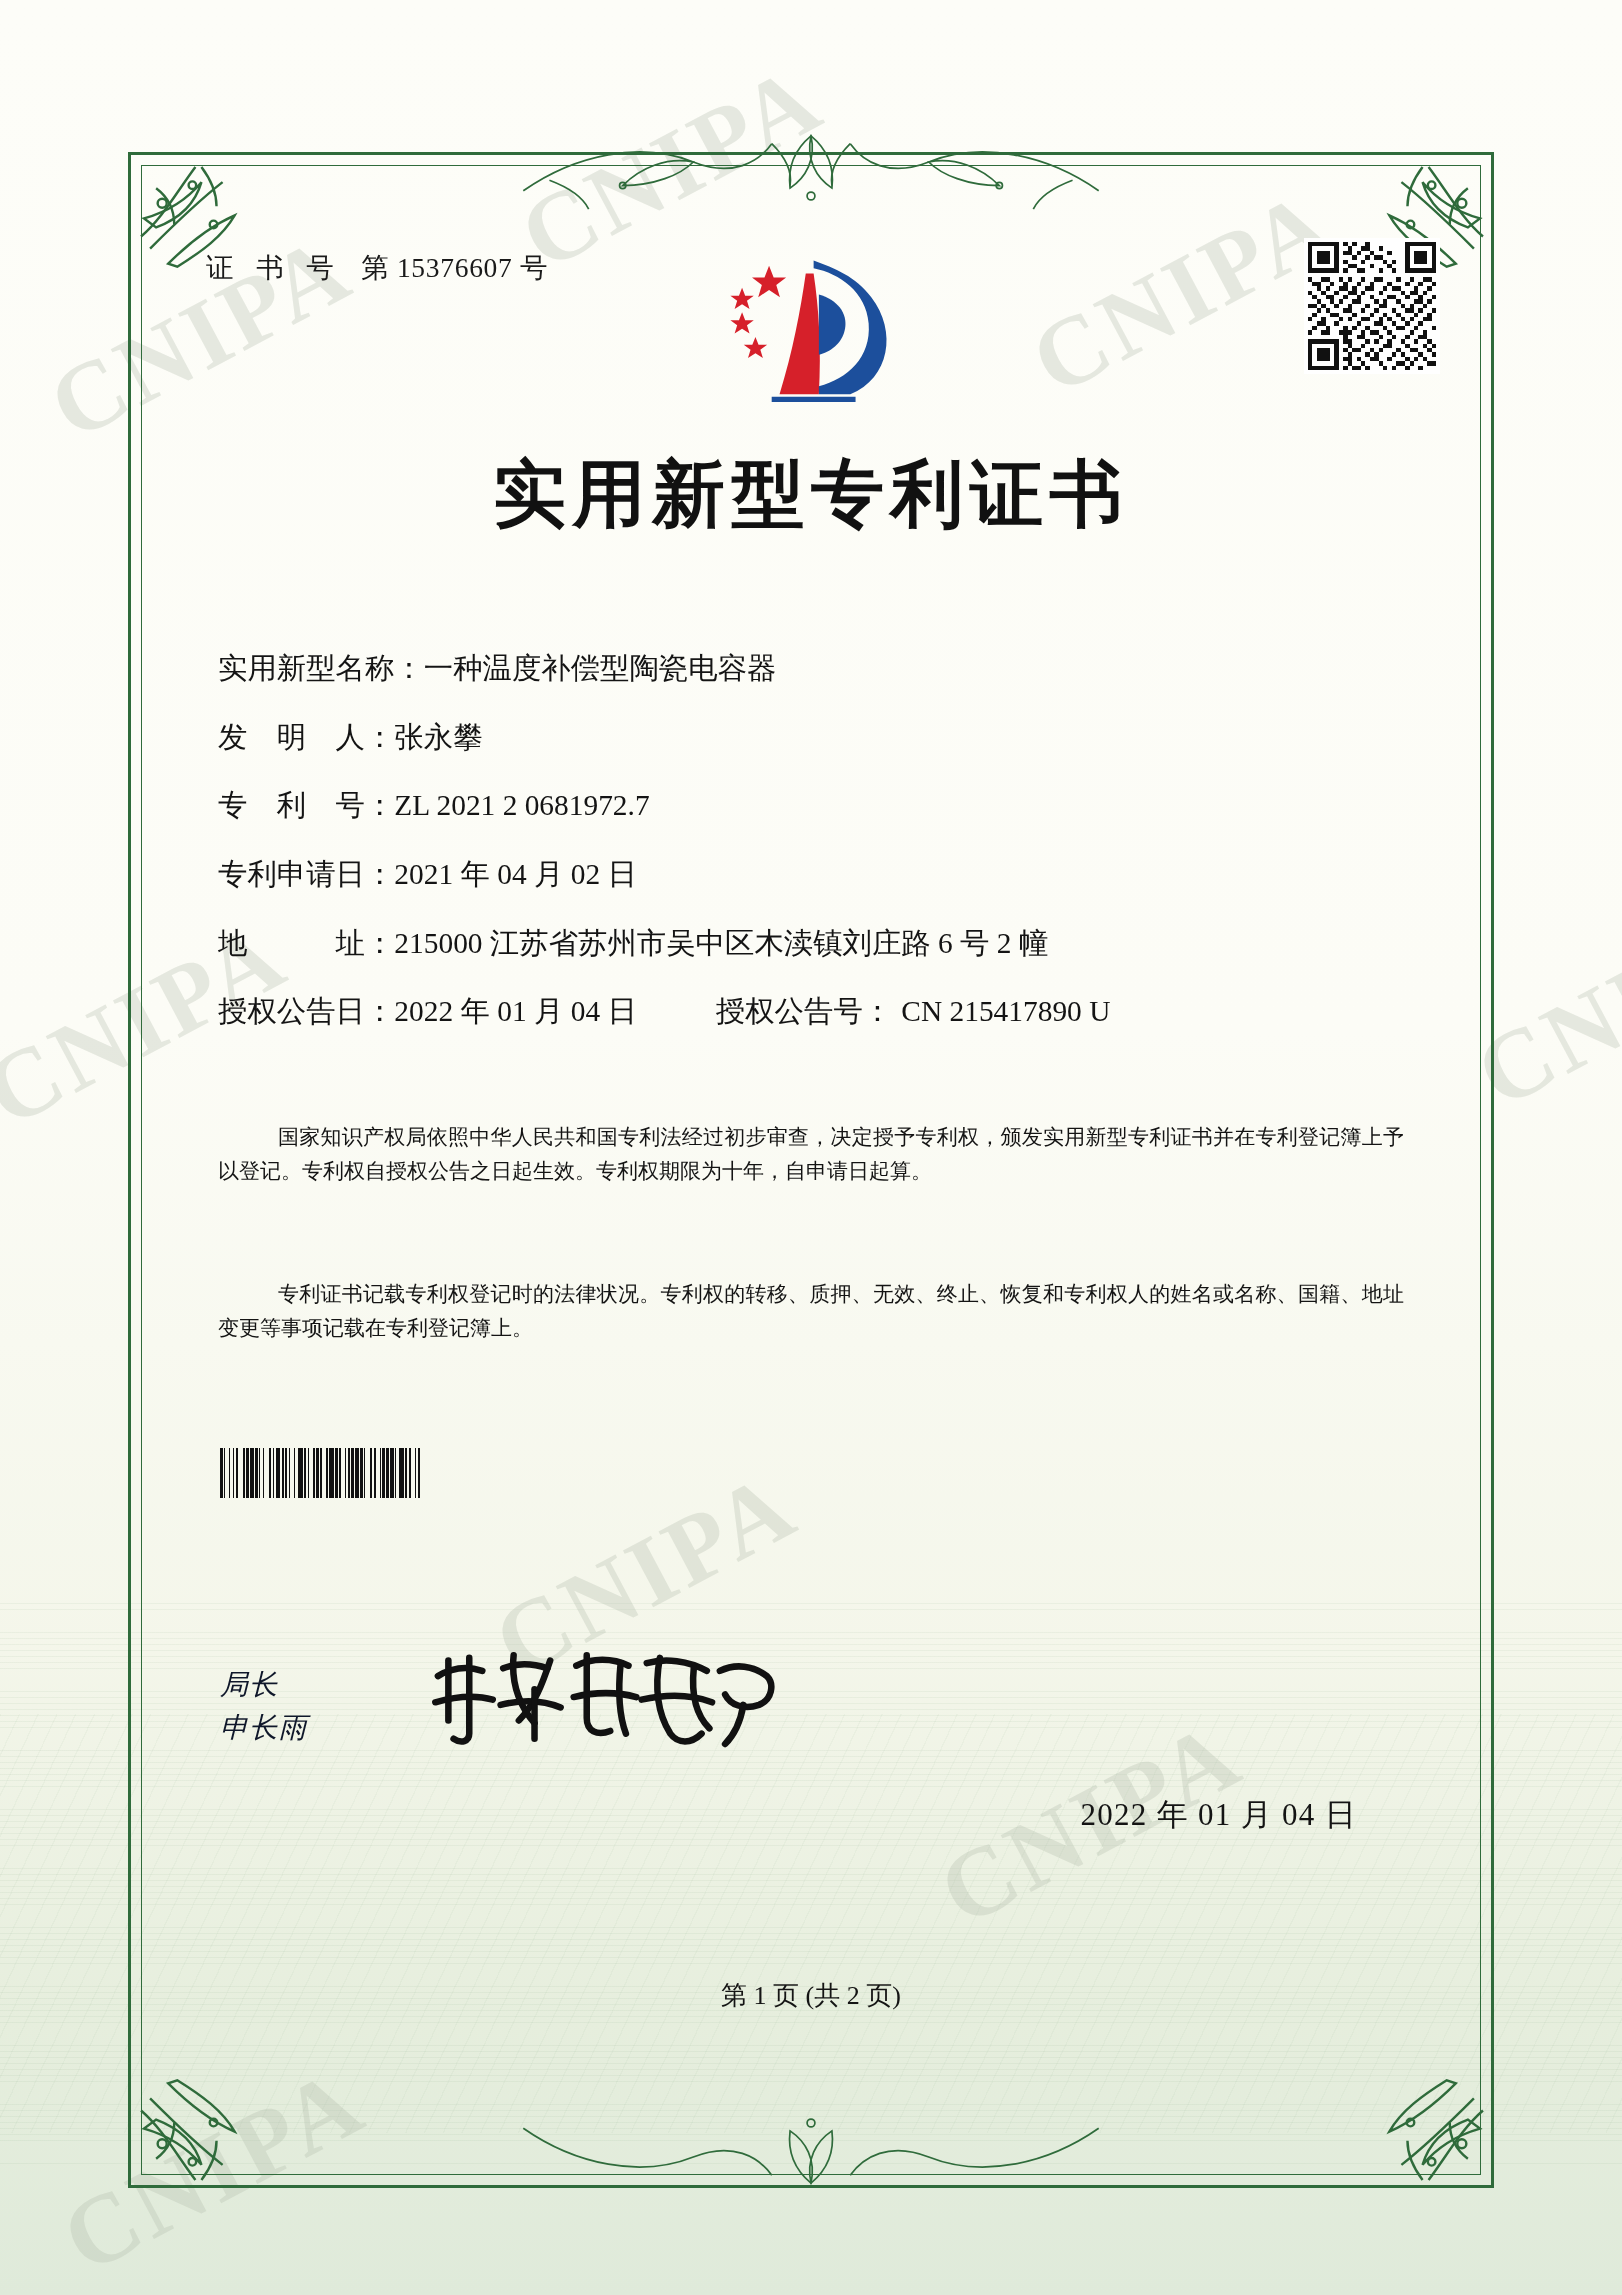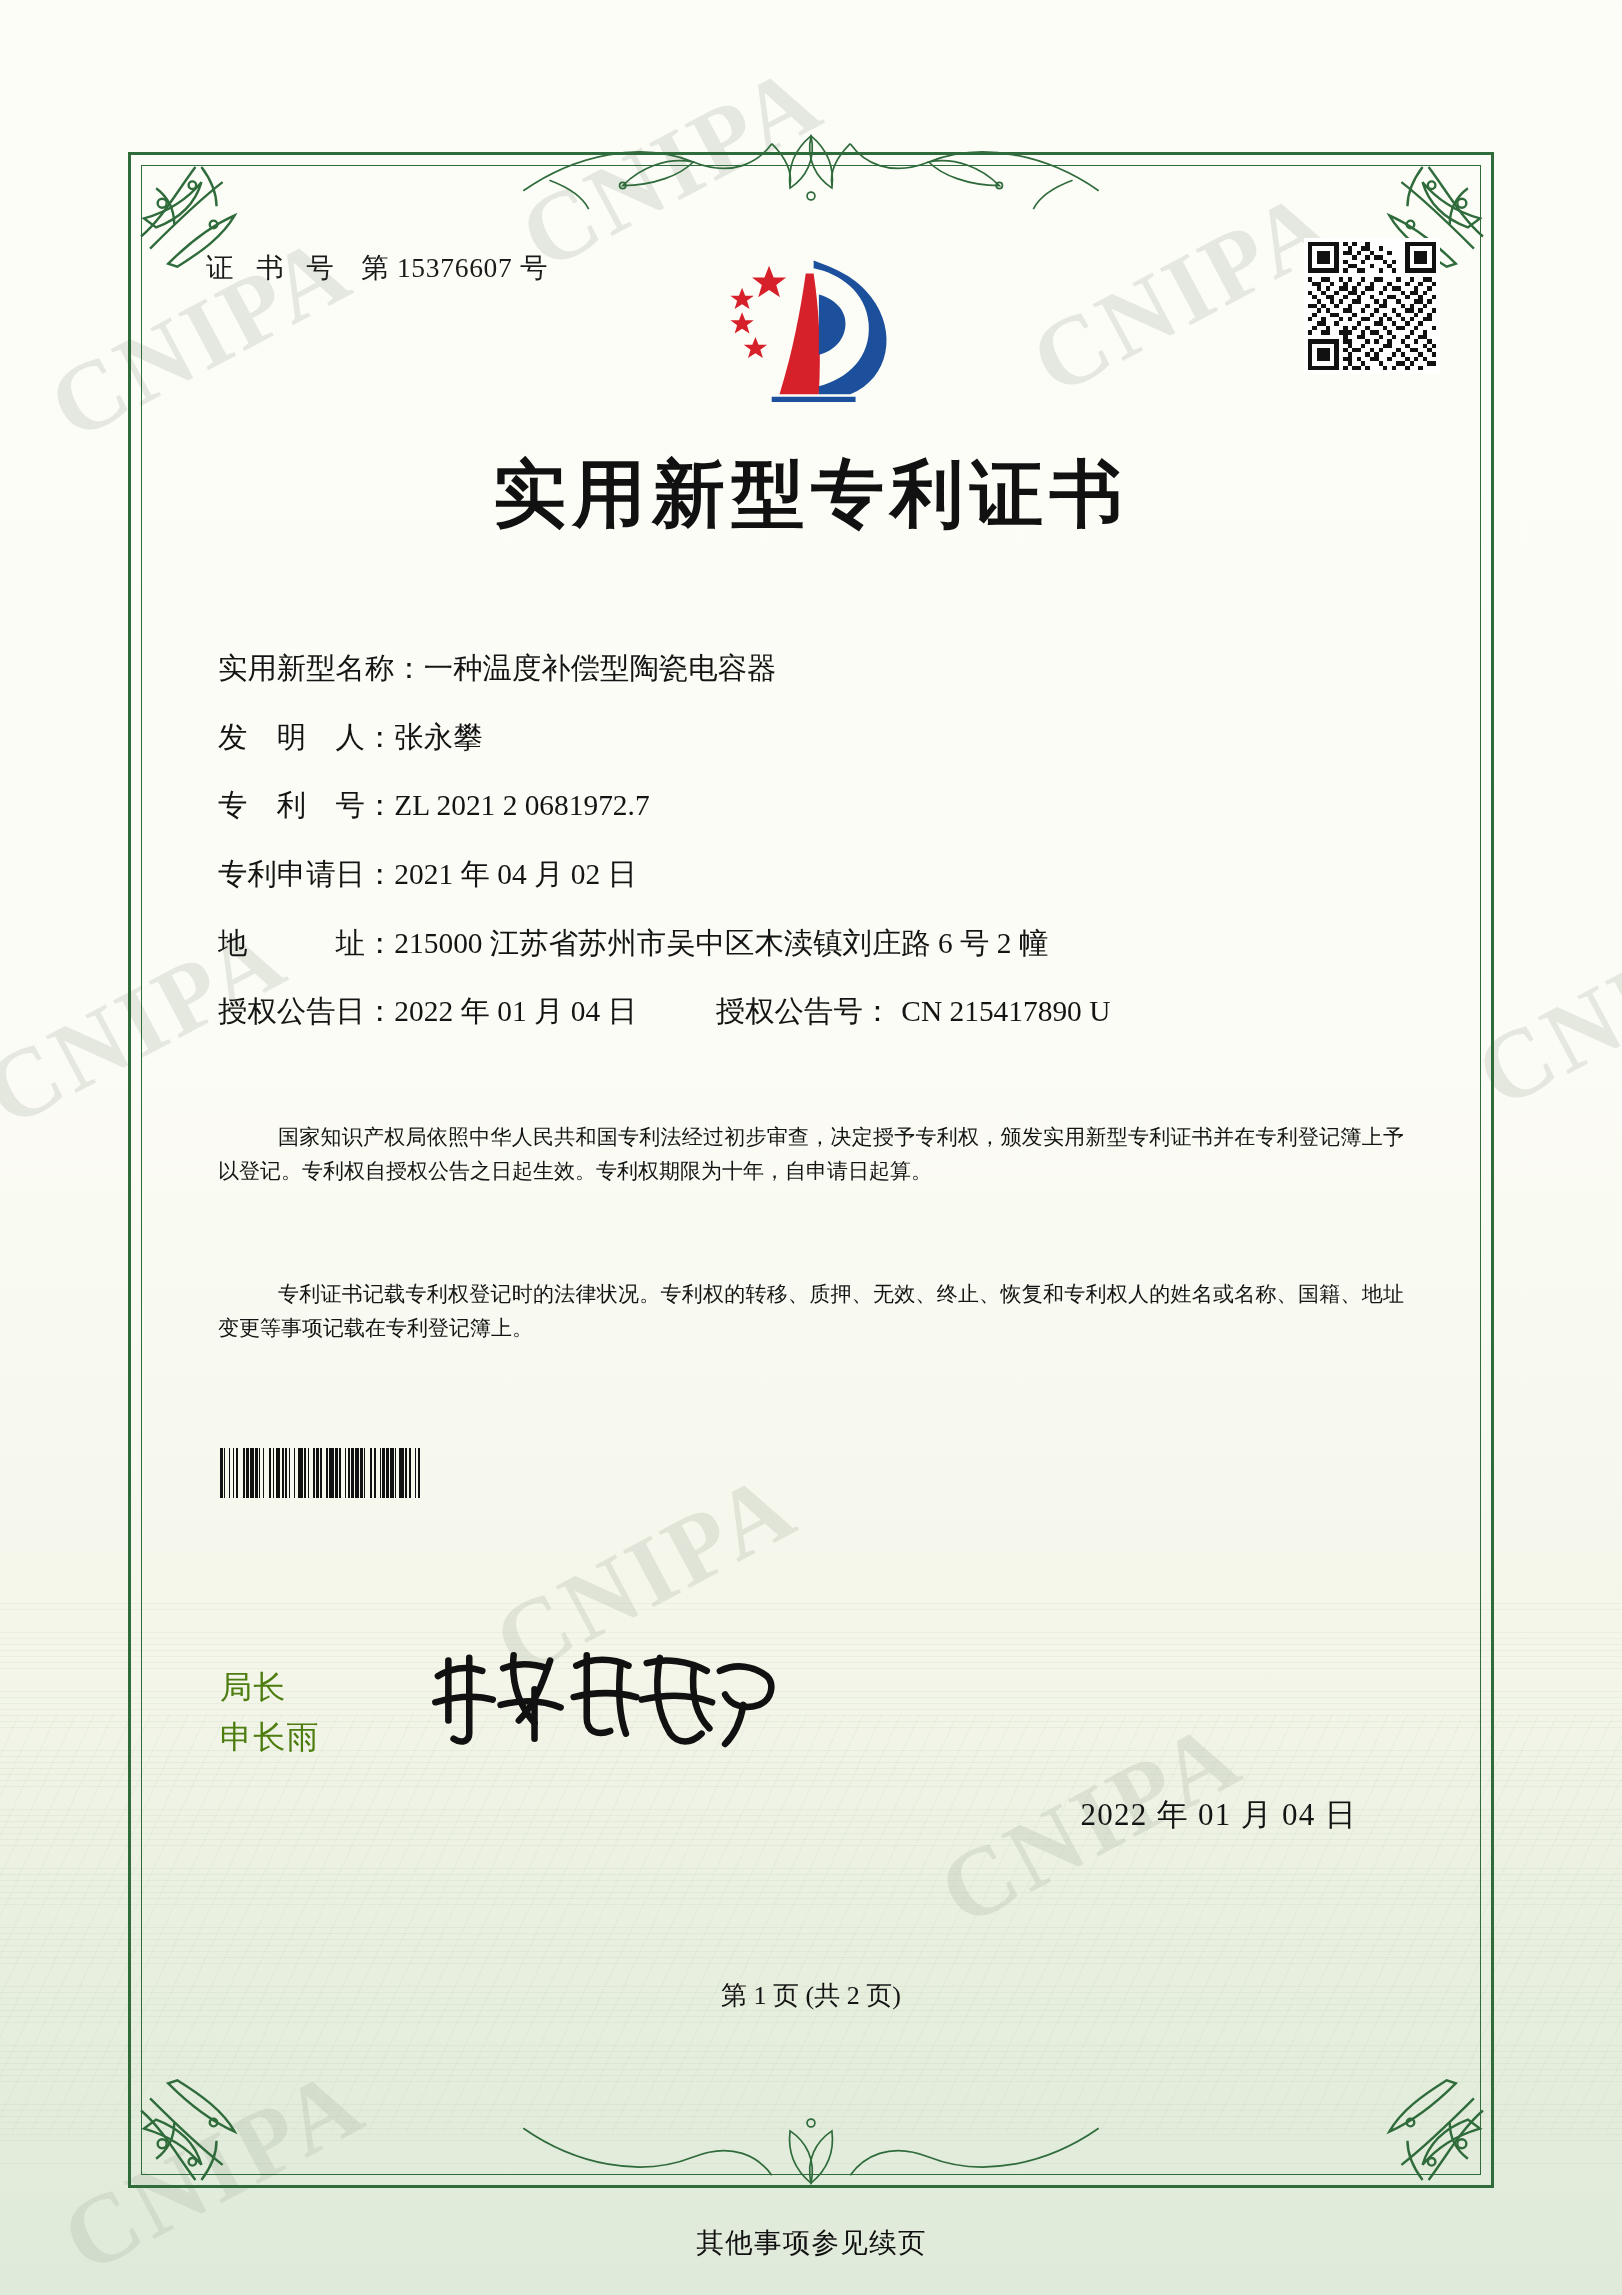--- a/index.html
+++ b/index.html
@@ -202,24 +202,25 @@
   .barcode i {
     display: block;
     background: #111;
     height: 100%;
   }
 
   .signature-block {
     position: absolute;
     left: 79px;
     top: 1498px;
-    font-size: 32px;
-    color: #4d7c0f;
+    font-size: 28px;
+    color: #0f172a;
     line-height: 1.55;
     letter-spacing: 1.3px;
+    font-style: italic;
   }
   .sign-script {
     position: absolute;
     left: 281px;
     top: 1472px;
     width: 366px;
     height: 124px;
   }
   .date-line {
     position: absolute;
@@ -761,15 +762,14 @@
           <path d="M246 52 C244 64, 240 74, 232 82"></path>
         </g>
       </svg>
     </div>
 
     <div class="date-line">2022 年 01 月 04 日</div>
 
     <div class="page-no">第 1 页 (共 2 页)</div>
   </div>
 
-  <div class="footer-note">其他事项参见续页</div>
 </div>
 
 
 </body></html>

